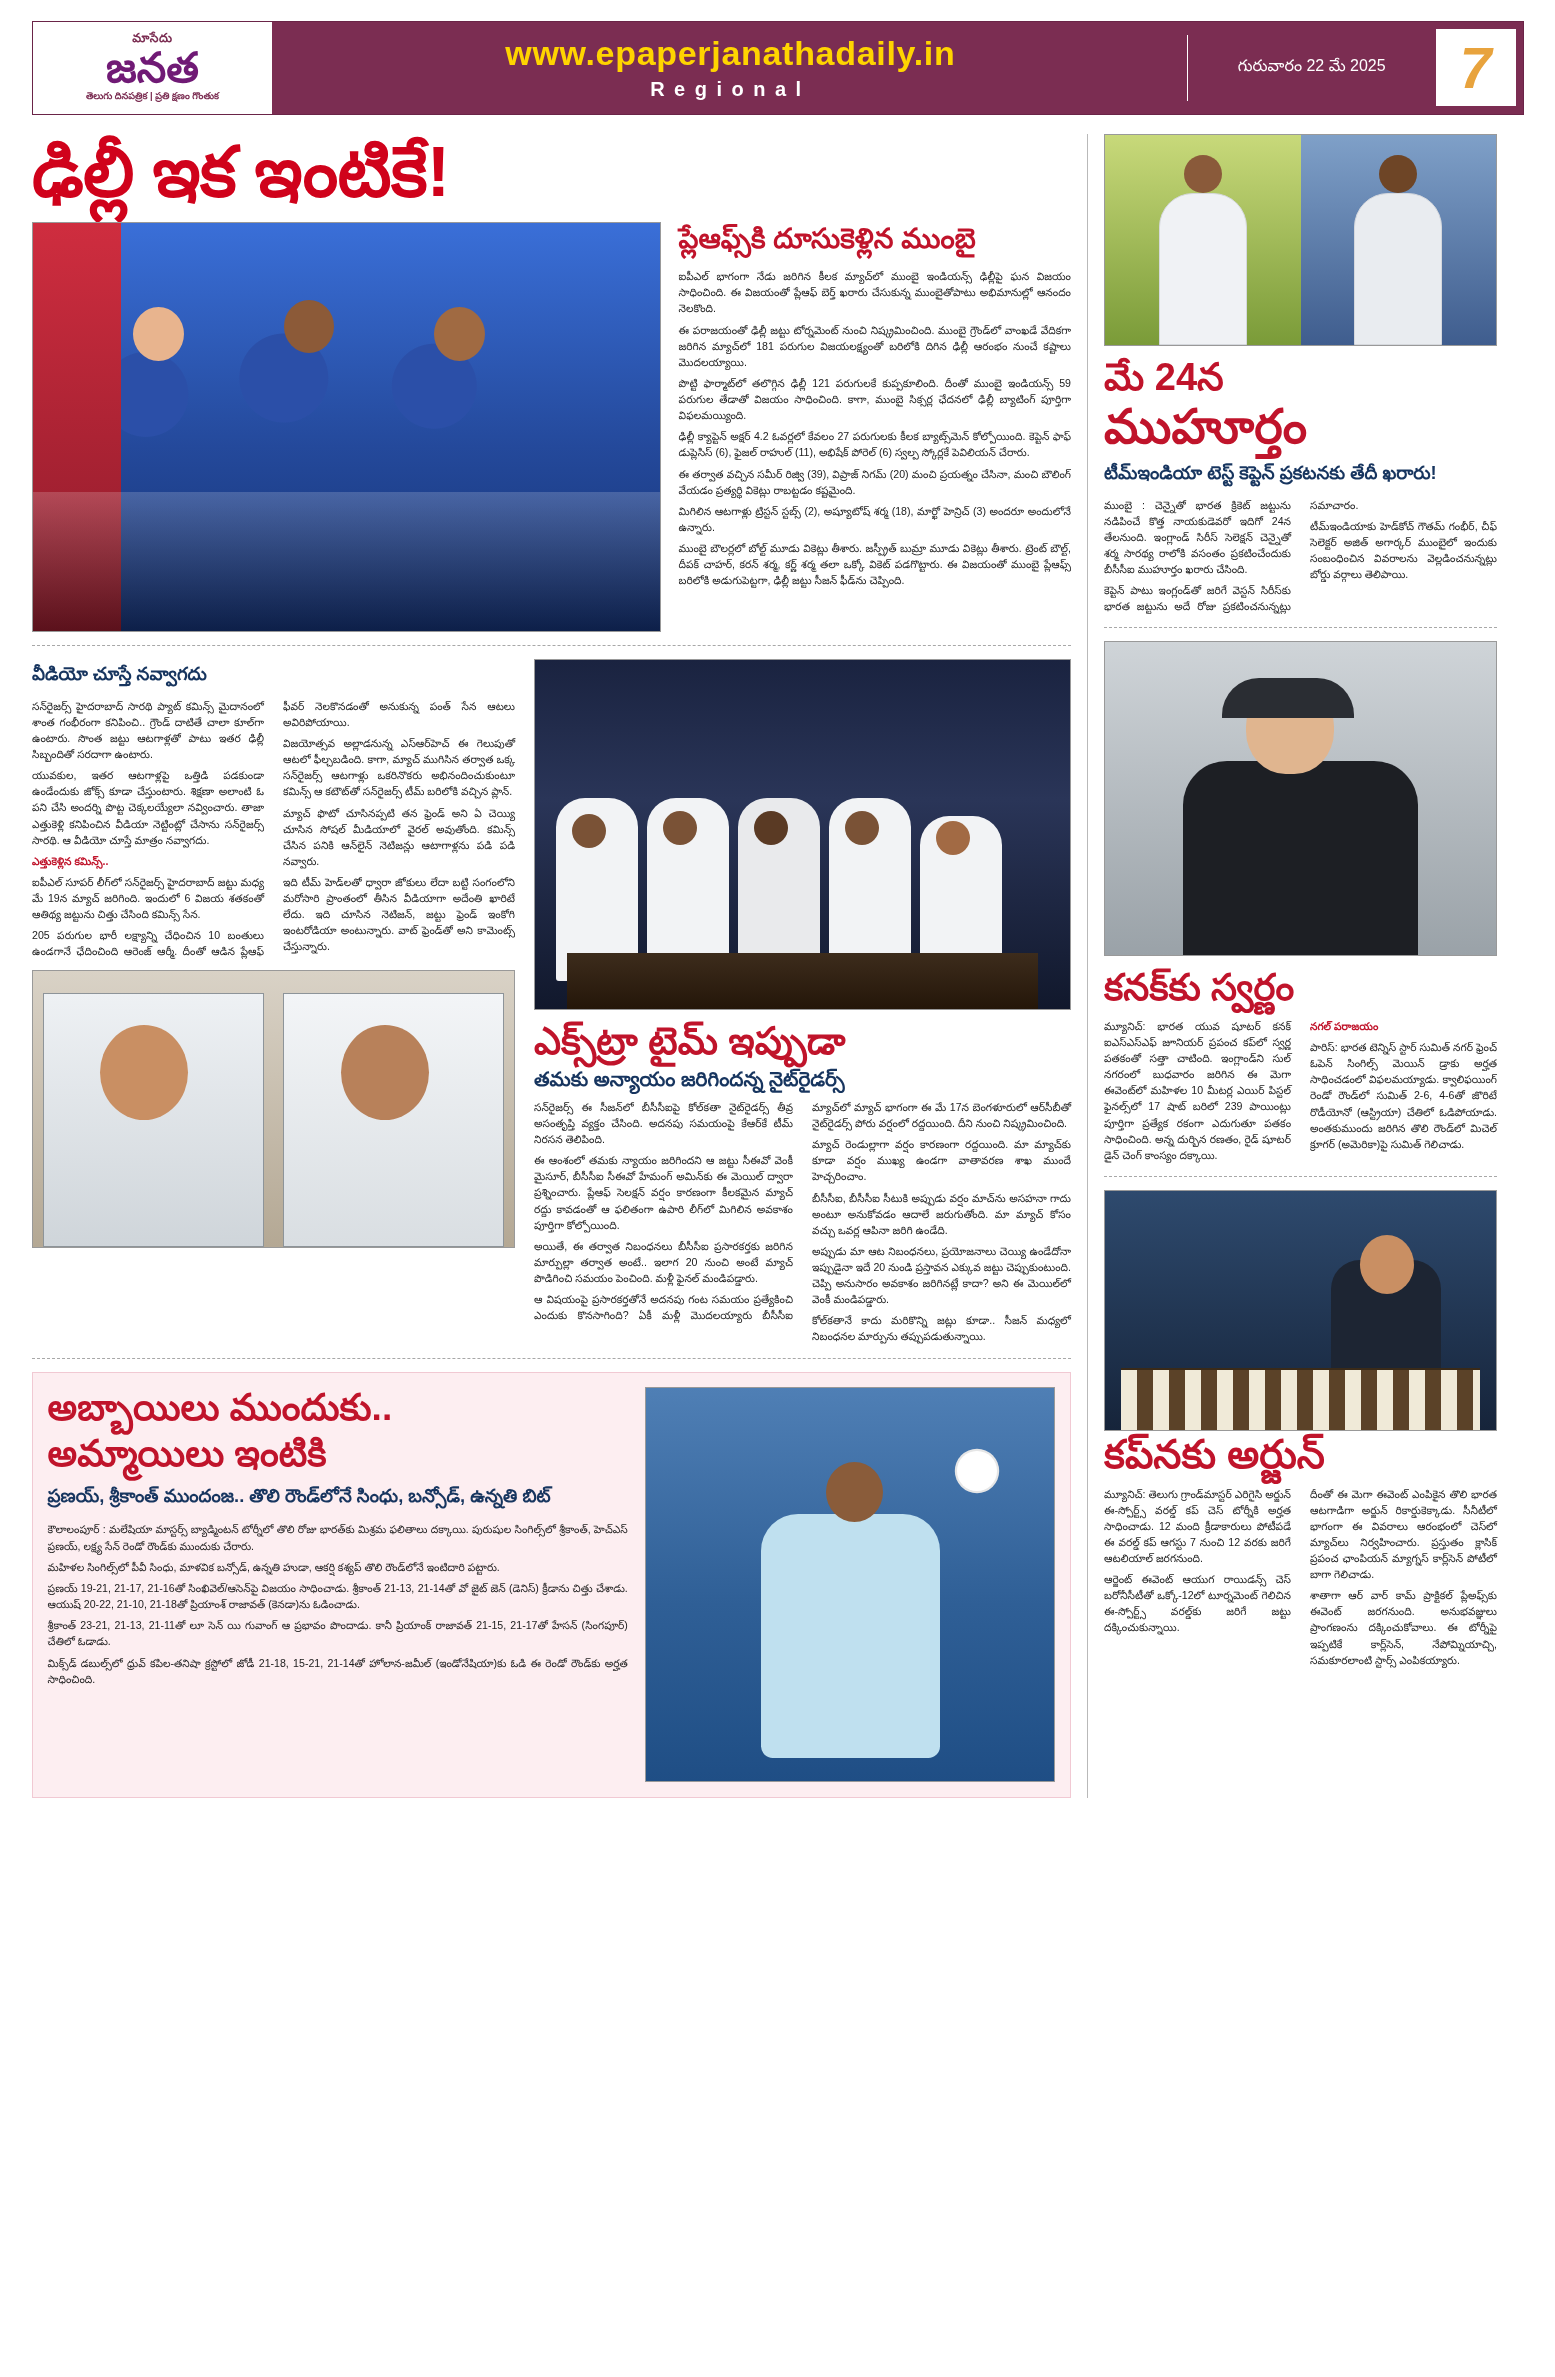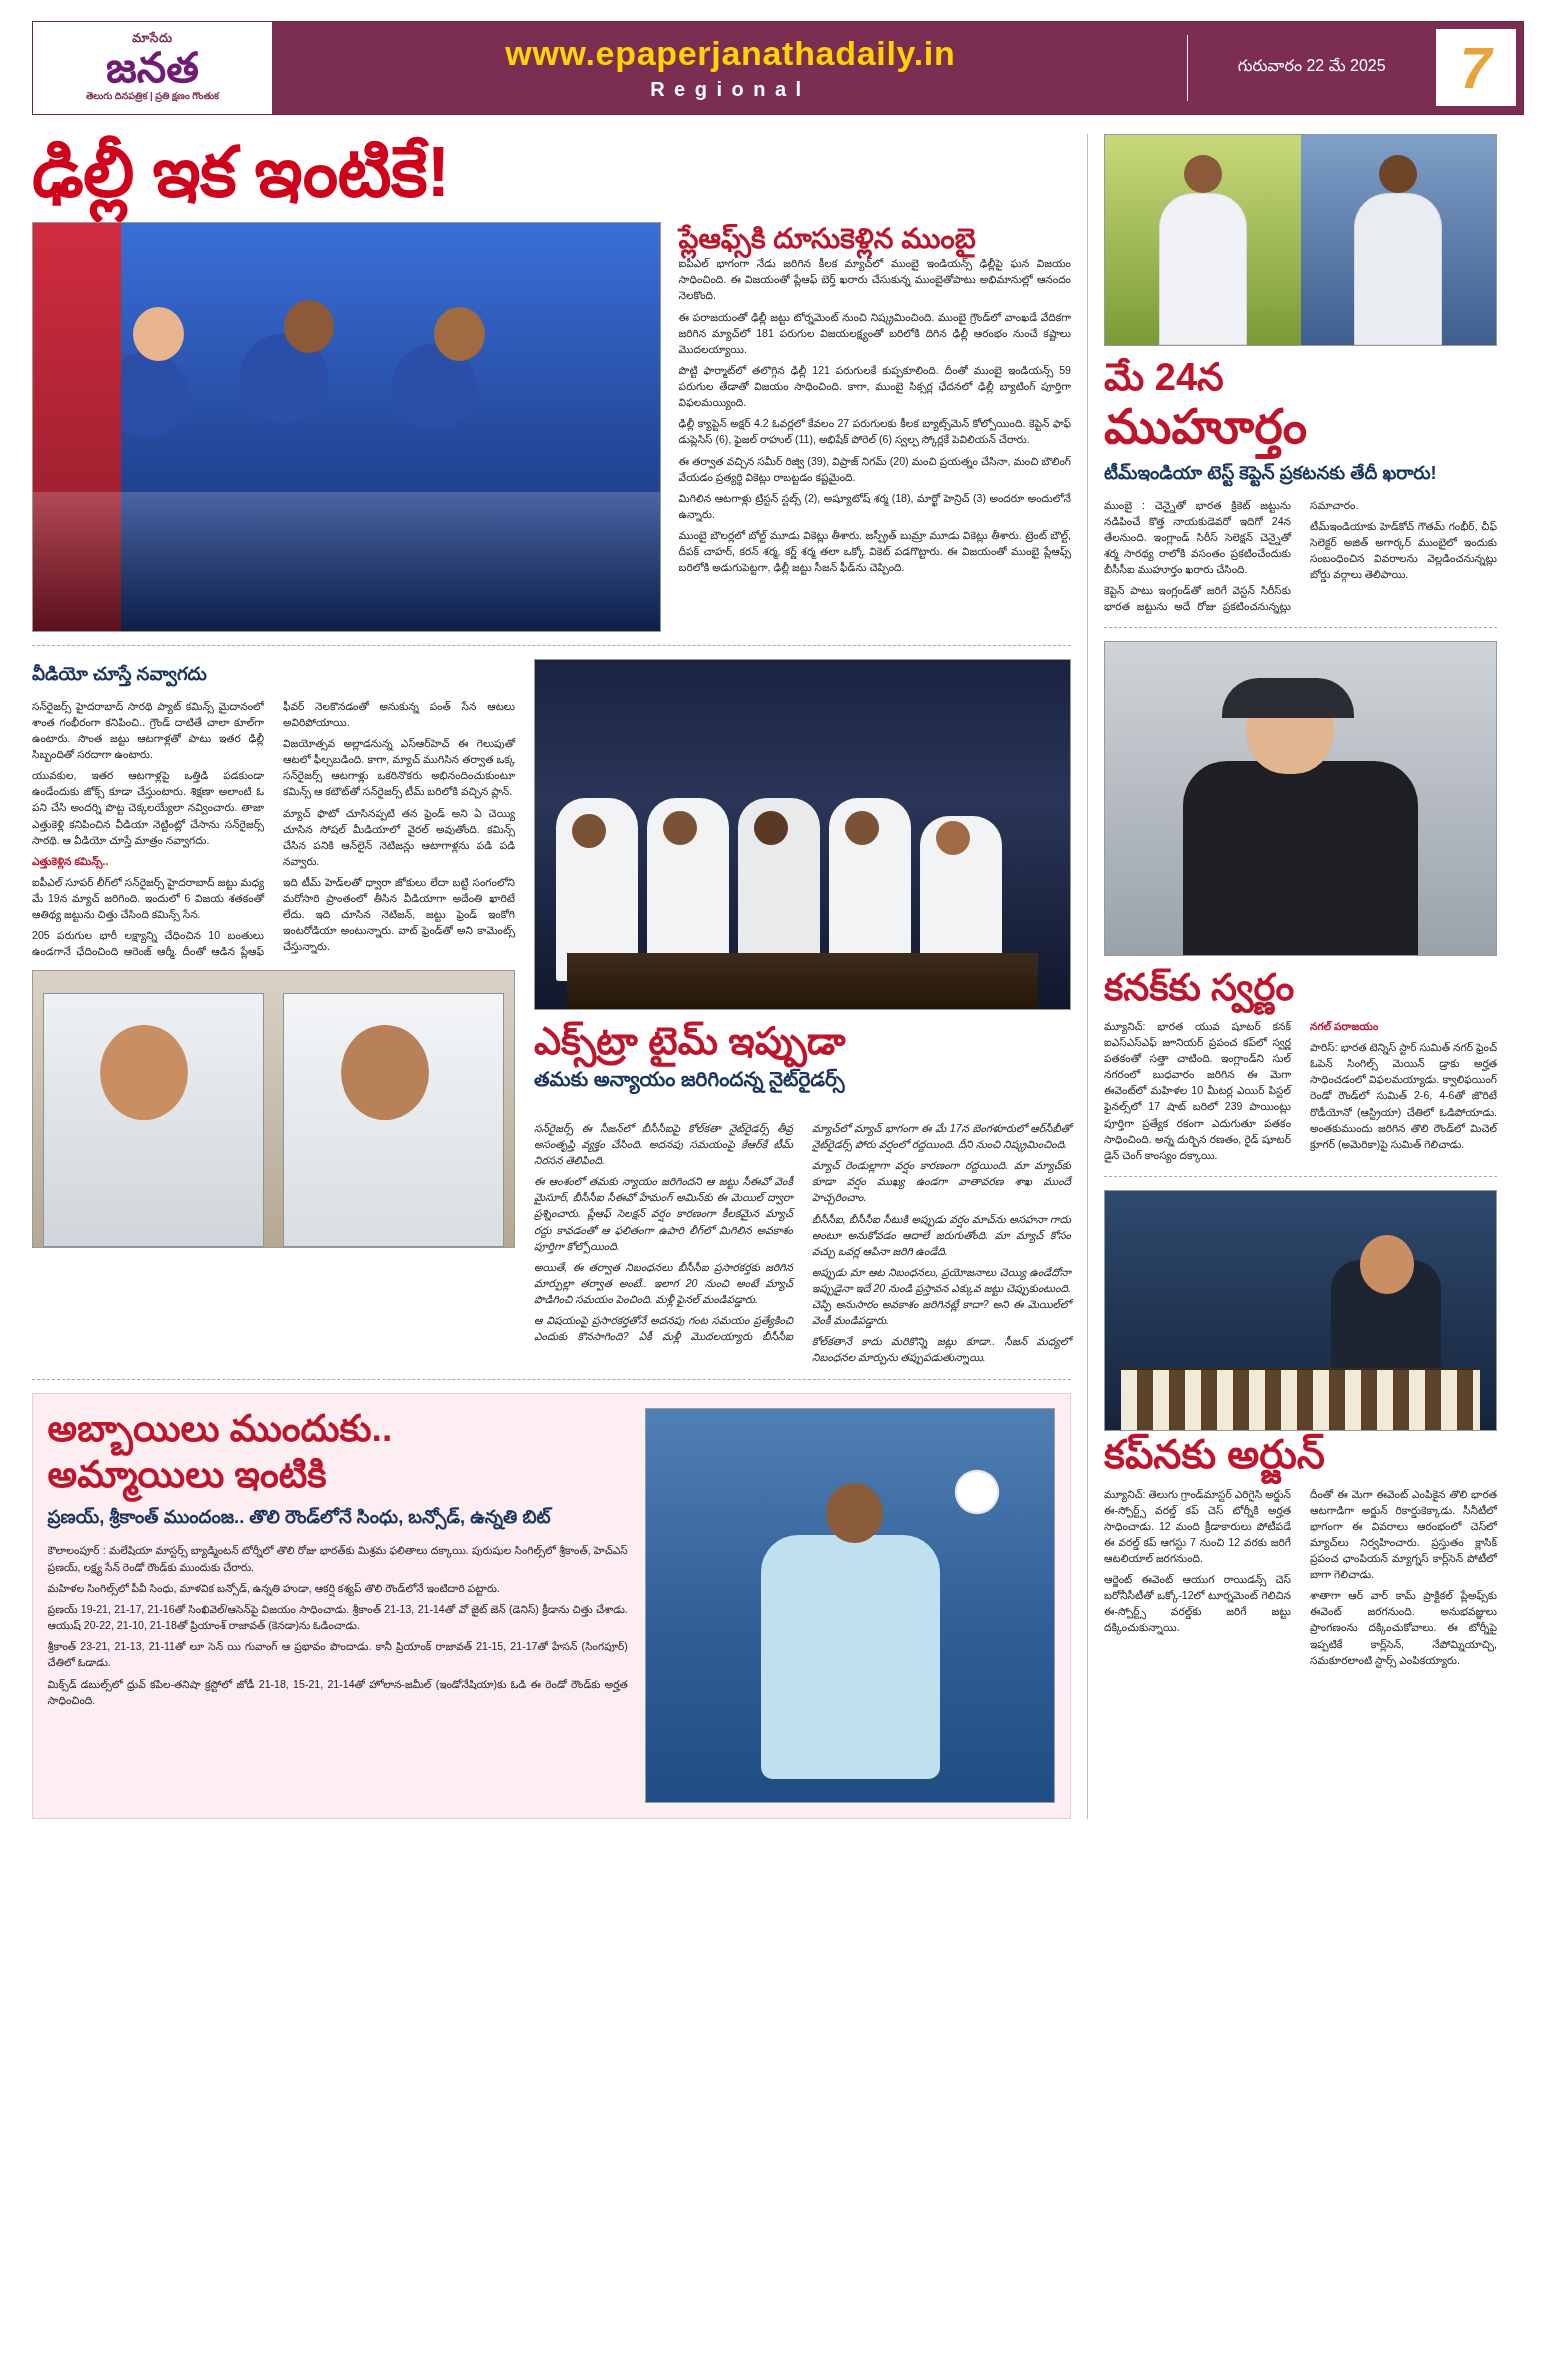--- a/index.html
+++ b/index.html
@@ -216,21 +216,21 @@
               <div class="mi-fig" style="left:12%;"></div>
               <div class="mi-head" style="left:16%; bottom:66%; width:51px; height:54px;"></div>
               <div class="mi-fig" style="left:36%;"></div>
               <div class="mi-head" style="left:40%; bottom:68%; width:50px; height:53px; background:#8c5a38;"></div>
               <div class="mi-fig" style="left:60%;"></div>
               <div class="mi-head" style="left:64%; bottom:66%; width:51px; height:54px; background:#a06a42;"></div>
             </div>
           </div>
           <div style="flex:1;">
             <div class="sub-headline">ప్లేఆఫ్స్‌కి దూసుకెళ్లిన ముంబై</div>
-            <div class="body-text" style="margin-top:0;">
+            <div class="body-text" style="margin-top:13px;">
               <p>ఐపీఎల్‌ భాగంగా నేడు జరిగిన కీలక మ్యాచ్‌లో ముంబై ఇండియన్స్‌ ఢిల్లీపై ఘన విజయం సాధించింది. ఈ విజయంతో ప్లేఆఫ్‌ బెర్త్‌ ఖరారు చేసుకున్న ముంబైతోపాటు అభిమానుల్లో ఆనందం నెలకొంది.</p>
               <p>ఈ పరాజయంతో ఢిల్లీ జట్టు టోర్నమెంట్‌ నుంచి నిష్క్రమించింది. ముంబై గ్రౌండ్‌లో వాంఖడే వేదికగా జరిగిన మ్యాచ్‌లో 181 పరుగుల విజయలక్ష్యంతో బరిలోకి దిగిన ఢిల్లీ ఆరంభం నుంచే కష్టాలు మొదలయ్యాయి.</p>
               <p>పొట్టి ఫార్మాట్‌లో తలొగ్గిన ఢిల్లీ 121 పరుగులకే కుప్పకూలింది. దీంతో ముంబై ఇండియన్స్‌ 59 పరుగుల తేడాతో విజయం సాధించింది. కాగా, ముంబై సిక్సర్ల ఛేదనలో ఢిల్లీ బ్యాటింగ్‌ పూర్తిగా విఫలమయ్యింది.</p>
               <p>ఢిల్లీ క్యాప్టెన్‌ అక్షర్‌ 4.2 ఓవర్లలో కేవలం 27 పరుగులకు కీలక బ్యాట్స్‌మెన్‌ కోల్పోయింది. కెప్టెన్‌ ఫాఫ్‌ డుప్లెసిస్‌ (6), ఫైజల్‌ రాహుల్‌ (11), అభిషేక్‌ పోరెల్‌ (6) స్వల్ప స్కోర్లకే పెవిలియన్‌ చేరారు.</p>
               <p>ఈ తర్వాత వచ్చిన సమీర్‌ రిజ్వి (39), విప్రాజ్‌ నిగమ్‌ (20) మంచి ప్రయత్నం చేసినా, మంచి బౌలింగ్‌ వేయడం ప్రత్యర్థి వికెట్లు రాబట్టడం కష్టమైంది.</p>
               <p>మిగిలిన ఆటగాళ్లు ట్రిస్టన్‌ స్టబ్స్‌ (2), అష్యూటోష్‌ శర్మ (18), మార్ఖో హెన్రిచ్‌ (3) అందరూ అందులోనే ఉన్నారు.</p>
               <p>ముంబై బౌలర్లలో బోల్ట్‌ మూడు వికెట్లు తీశారు. జస్ప్రీత్‌ బుమ్రా మూడు వికెట్లు తీశారు. ట్రెంట్‌ బౌల్ట్‌, దీపక్‌ చాహర్‌, కరన్‌ శర్మ, కర్ణ్‌ శర్మ తలా ఒక్కో వికెట్‌ పడగొట్టారు. ఈ విజయంతో ముంబై ప్లేఆఫ్స్‌ బరిలోకి అడుగుపెట్టగా, ఢిల్లీ జట్టు సీజన్‌ ఫీడ్‌ను చెప్పింది.</p>
             </div>
           </div>
         </div>
@@ -273,21 +273,21 @@
             <div class="grp-person" style="left:55%;"></div>
             <div class="grp-head" style="left:58%; bottom:47%;"></div>
             <div class="grp-person" style="left:72%; height:165px;"></div>
             <div class="grp-head" style="left:75%; bottom:44%; background:#a26a44;"></div>
             <div class="grp-table"></div>
           </div>
 
           <div class="sec-head-red" style="margin-top:10.2px; font-size:38px;">ఎక్స్‌ట్రా టైమ్ ఇప్పుడా</div>
           <div class="sec-head-sub" style="font-size:20px;">తమకు అన్యాయం జరిగిందన్న నైట్‌రైడర్స్</div>
 
-          <div class="body-text two-col" style="margin-top:24px;font-style:italic;">
+          <div class="body-text two-col" style="margin-top:3px;">
             <p>సన్‌రైజర్స్‌ ఈ సీజన్‌లో బీసీసీఐపై కోల్‌కతా నైట్‌రైడర్స్‌ తీవ్ర అసంతృప్తి వ్యక్తం చేసింది. అదనపు సమయంపై కేఆర్‌కే టీమ్‌ నిరసన తెలిపింది.</p>
             <p>ఈ ఆంశంలో తమకు న్యాయం జరిగిందని ఆ జట్టు సీఈవో వెంకీ మైసూర్‌, బీసీసీఐ సీఈవో హేమంగ్‌ అమిన్‌కు ఈ మెయిల్‌ ద్వారా ప్రశ్నించారు. ప్లేఆఫ్‌ సెలక్షన్‌ వర్షం కారణంగా కీలకమైన మ్యాచ్‌ రద్దు కావడంతో ఆ ఫలితంగా ఉపారి లీగ్‌లో మిగిలిన అవకాశం పూర్తిగా కోల్పోయింది.</p>
             <p>అయితే, ఈ తర్వాత నిబంధనలు బీసీసీఐ ప్రసారకర్తకు జరిగిన మార్పుల్లా తర్వాత అంటే.. ఇలాగ 20 నుంచి అంటే మ్యాచ్‌ పొడిగించి సమయం పెంచింది. మళ్లీ ఫైనల్‌ మండిపడ్డారు.</p>
             <p>ఆ విషయంపై ప్రసారకర్తతోనే అదనపు గంట సమయం ప్రత్యేకించి ఎందుకు కొనసాగింది? ఏకీ మళ్లీ మొదలయ్యారు బీసీసీఐ మ్యాచ్‌లో మ్యాచ్‌ భాగంగా ఈ మే 17న బెంగళూరులో ఆర్‌సీబీతో నైట్‌రైడర్స్‌ పోరు వర్షంలో రద్దయింది. దీని నుంచి నిష్క్రమించింది.</p>
             <p>మ్యాచ్‌ రెండుల్లాగా వర్షం కారణంగా రద్దయింది. మా మ్యాచ్‌కు కూడా వర్షం ముఖ్య ఉండగా వాతావరణ శాఖ ముందే హెచ్చరించాం.</p>
             <p>బీసీసీఐ, బీసీసీఐ సీటుకి అప్పుడు వర్షం మాచ్‌ను అసహనా గాదు అంటూ అనుకోవడం ఆదాలే జరుగుతోంది. మా మ్యాచ్‌ కోసం వచ్చు ఒవర్ల ఆపినా జరిగి ఉండేది.</p>
             <p>అప్పుడు మా ఆట నిబంధనలు, ప్రయోజనాలు చెయ్యి ఉండేదోనా ఇప్పుడైనా ఇదే 20 నుండి ప్రస్తావన ఎక్కువ జట్టు చెప్పుకుంటుంది. చెప్పి అనుసారం అవకాశం జరిగినట్లే కాదా? అని ఈ మెయిల్‌లో వెంకీ మండిపడ్డారు.</p>
             <p>కోల్‌కతానే కాదు మరికొన్ని జట్లు కూడా.. సీజన్‌ మధ్యలో నిబంధనల మార్పును తప్పుపడుతున్నాయి.</p>
           </div>
         </div>

